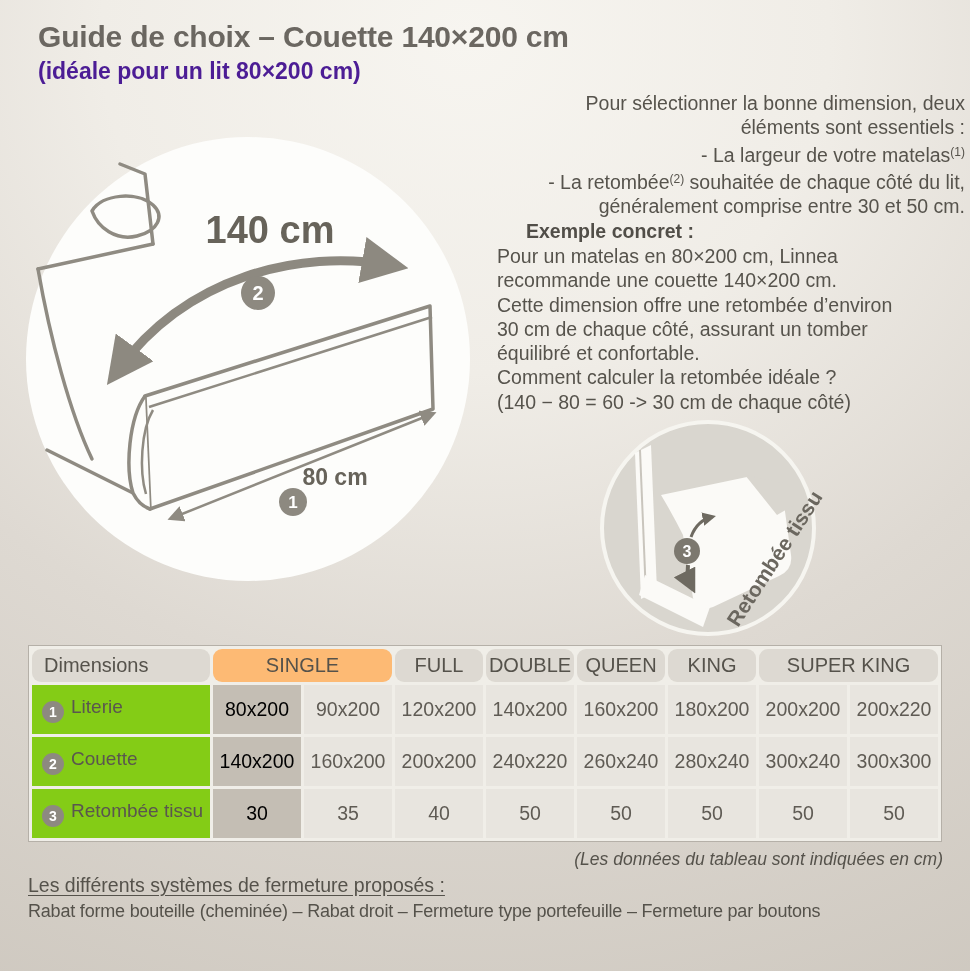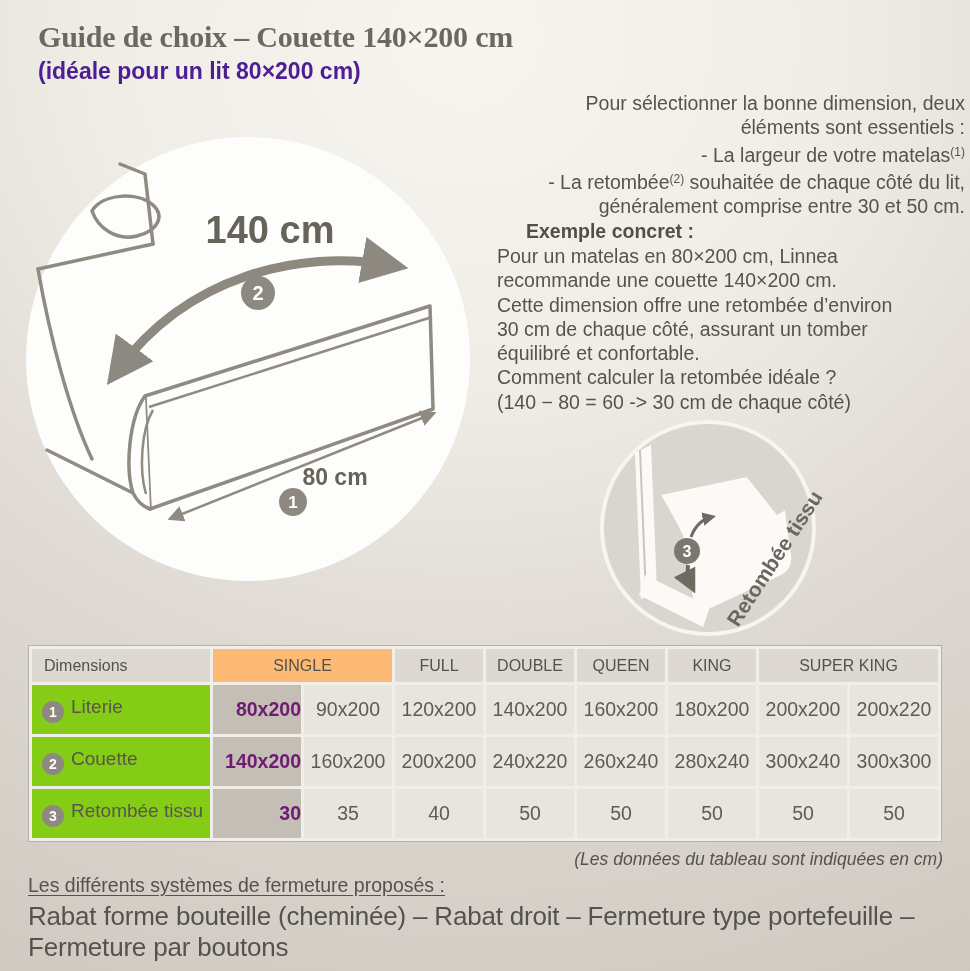--- a/index.html
+++ b/index.html
@@ -3,47 +3,47 @@
 <meta charset="utf-8">
 <style>
   html,body{margin:0;padding:0;}
   body{
     width:970px;height:971px;overflow:hidden;
     font-family:"Liberation Sans","DejaVu Sans",sans-serif;
     background:radial-gradient(125% 115% at 48% 4%, #f7f5f0 0%, #f0ede7 30%, #ded9d2 58%, #ccc6bd 100%);
   }
   .canvas{position:relative;width:970px;height:971px;}
 
-  .page-title{position:absolute;left:38px;top:20px;margin:0;font-size:30px;font-weight:bold;color:#6b6761;letter-spacing:-0.2px;font-family:Liberation Serif, serif;}
+  .page-title{position:absolute;left:38px;top:20px;margin:0;font-size:30px;font-weight:bold;color:#6b6761;letter-spacing:-0.2px;}
   .page-subtitle{position:absolute;left:38px;top:58px;font-size:23px;font-weight:bold;color:#4c1d95;}
 
   .intro{position:absolute;left:497px;top:91px;width:468px;margin:0;font-size:19.5px;line-height:24.3px;color:#56534c;white-space:pre-line;text-align:right;}
   .intro sup,.sup{font-size:12px;vertical-align:6px;}
   .example-heading{position:absolute;left:526px;top:220px;font-size:19.5px;font-weight:bold;color:#514e48;}
   .example-body{position:absolute;left:497px;top:244px;width:468px;margin:0;font-size:19.5px;line-height:24.3px;color:#56534c;white-space:pre-line;}
 
   .diagram-main{position:absolute;left:22px;top:133px;width:452px;height:452px;}
   .diagram-drop{position:absolute;left:595px;top:415px;width:228px;height:228px;}
   svg text{font-family:"Liberation Sans","DejaVu Sans",sans-serif;}
 
   .size-table{position:absolute;left:28px;top:645px;width:914px;table-layout:fixed;
     border-collapse:separate;border-spacing:3px;background:#f0eee8;border:1px solid #b5b0a8;}
   .size-table th,.size-table td{text-align:center;vertical-align:middle;padding:0;}
-  .th{background:#ddd9d2;color:#55524b;font-weight:normal;font-size:16px;height:33px;}
+  .th{background:#ddd9d2;color:#55524b;font-weight:normal;font-size:20px;height:33px;border-radius:9px;}
   .th-dim{text-align:left !important;padding-left:12px !important;}
   .th-single{background:#fdba74;}
   .row-label{background:#84cc16;text-align:left !important;padding-left:10px !important;font-size:19px;color:#5a564f;height:49px;}
   .cell{background:#e8e5df;font-size:19.5px;color:#5f5b54;}
-  .cell.hl{background:#c4beb4;color:#701a75;font-weight:bold;text-align:right;}
+  .cell.hl{background:#c4beb4;color:#000000;font-weight:normal;}
   .badge{display:inline-block;width:22px;height:22px;border-radius:50%;background:#8d8980;color:#ffffff;
     font-size:14px;line-height:22px;text-align:center;font-weight:bold;margin-right:7px;vertical-align:-4px;}
 
   .table-note{position:absolute;top:849px;right:27px;font-style:italic;font-size:17.5px;color:#55524b;}
   .closures-heading{position:absolute;left:28px;top:874px;font-size:19.5px;color:#55524b;text-decoration:underline;text-underline-offset:3px;}
-  .closures-list{position:absolute;left:28px;top:901px;width:925px;font-size:26px;color:#55524b;letter-spacing:-0.2px;}
+  .closures-list{position:absolute;left:28px;top:901px;width:925px;font-size:18px;color:#55524b;letter-spacing:-0.2px;}
 </style>
 </head>
 <body>
 
 <div class="canvas">
 
   <h1 class="page-title">Guide de choix – Couette 140×200 cm</h1>
   <div class="page-subtitle">(idéale pour un lit 80×200 cm)</div>
 
   <p class="intro"><span>Pour sélectionner la bonne dimension, deux

